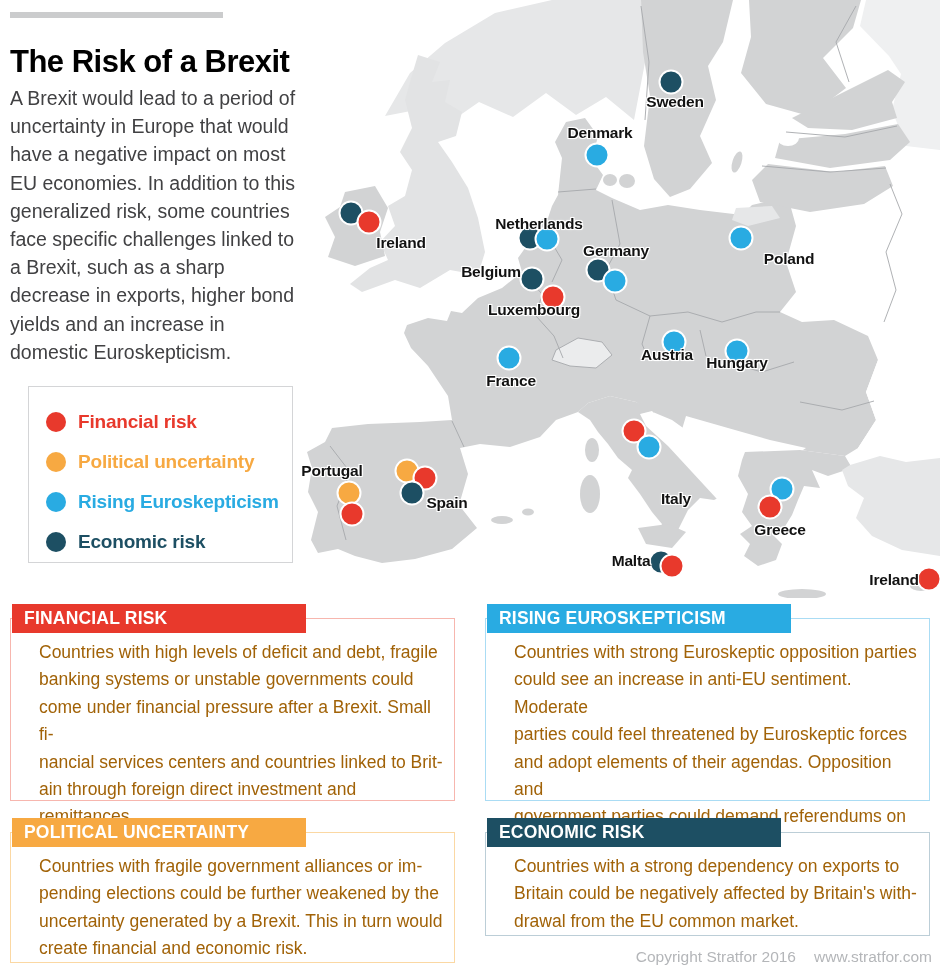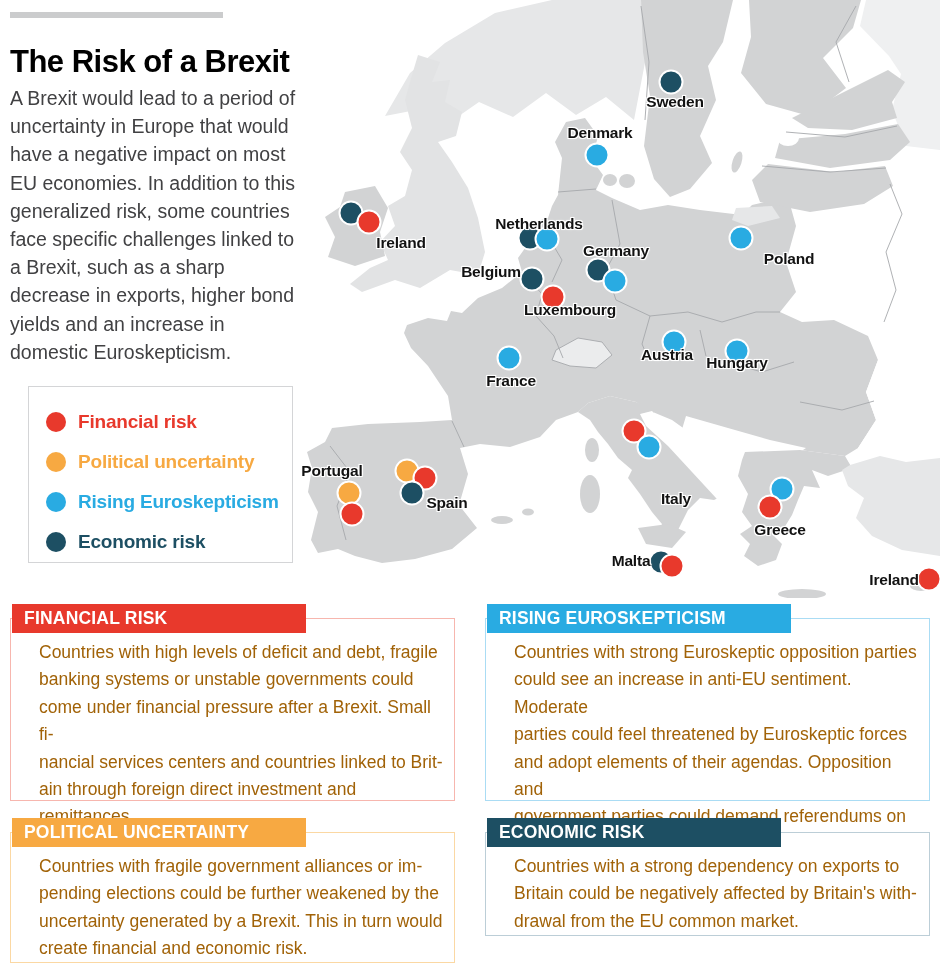--- a/index.html
+++ b/index.html
@@ -120,21 +120,21 @@
       <span class="map-dot" style="left: 547px; top: 239px; background: rgb(41, 171, 226);"></span>
       <span class="map-label" style="left: 539px; top: 224px;">Netherlands</span>
       <span class="map-dot" style="left: 598px; top: 270px; background: rgb(29, 79, 99);"></span>
       <span class="map-dot" style="left: 615px; top: 281px; background: rgb(41, 171, 226);"></span>
       <span class="map-label" style="left: 616px; top: 251px;">Germany</span>
       <span class="map-dot" style="left: 741px; top: 238px; background: rgb(41, 171, 226);"></span>
       <span class="map-label" style="left: 745px; top: 259px; margin-left: 44px;">Poland</span>
       <span class="map-dot" style="left: 532px; top: 279px; background: rgb(29, 79, 99);"></span>
       <span class="map-label" style="left: 491px; top: 272px;">Belgium</span>
       <span class="map-dot" style="left: 553px; top: 297px; background: rgb(232, 57, 44);"></span>
-      <span class="map-label" style="left: 570px; top: 310px; text-align: center;">Luxembourg</span>
+      <span class="map-label" style="left: 534px; top: 310px; text-align: center;">Luxembourg</span>
       <span class="map-dot" style="left: 509px; top: 358px; background: rgb(41, 171, 226);"></span>
       <span class="map-label" style="left: 511px; top: 381px;">France</span>
       <span class="map-dot" style="left: 674px; top: 342px; background: rgb(41, 171, 226);"></span>
       <span class="map-label" style="left: 667px; top: 355px;">Austria</span>
       <span class="map-dot" style="left: 737px; top: 351px; background: rgb(41, 171, 226);"></span>
       <span class="map-label" style="left: 737px; top: 363px;">Hungary</span>
       <span class="map-dot" style="left: 349px; top: 493px; background: rgb(247, 169, 66);"></span>
       <span class="map-dot" style="left: 352px; top: 514px; background: rgb(232, 57, 44);"></span>
       <span class="map-label" style="left: 332px; top: 471px;">Portugal</span>
       <span class="map-dot" style="left: 407px; top: 471px; background: rgb(247, 169, 66);"></span>
@@ -214,14 +214,17 @@
 create financial and economic risk.</p>
   </section>
 
   <section class="box box--economic" style="border-color: rgb(188, 206, 215);">
     <header class="box-bar" style="background: rgb(29, 79, 99);">ECONOMIC RISK</header>
     <p class="box-body">Countries with a strong dependency on exports to
 Britain could be negatively affected by Britain's with-
 drawal from the EU common market.</p>
   </section>
 
+  <footer class="footer">
+    <span>Copyright Stratfor 2016</span><span class="gap"></span><span>www.stratfor.com</span>
+  </footer>
 
 </div>
 
 </body></html>

